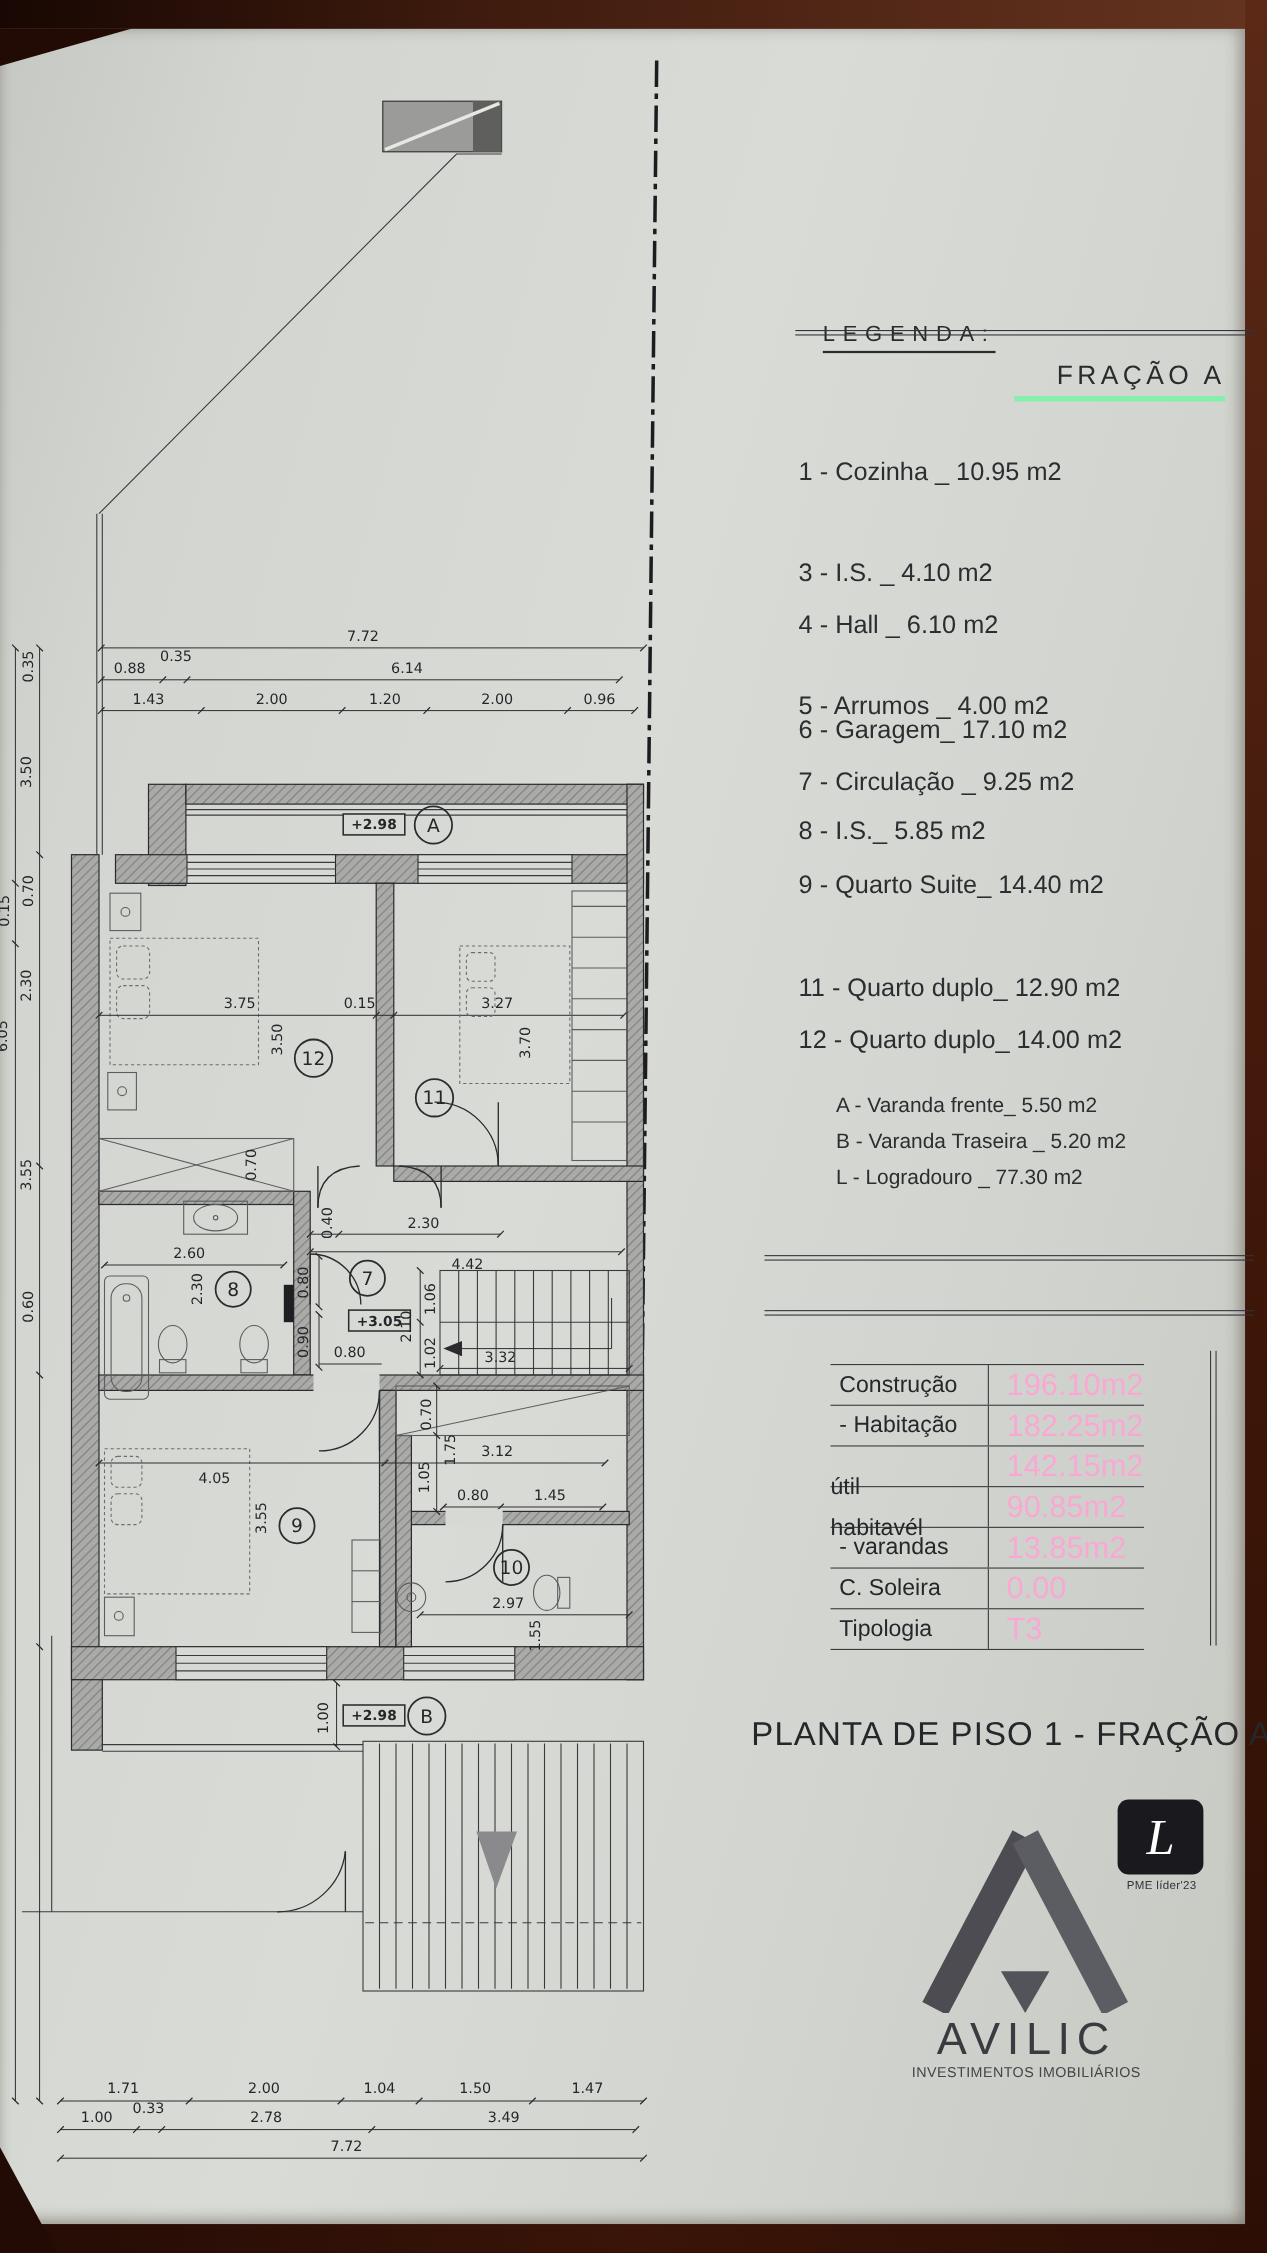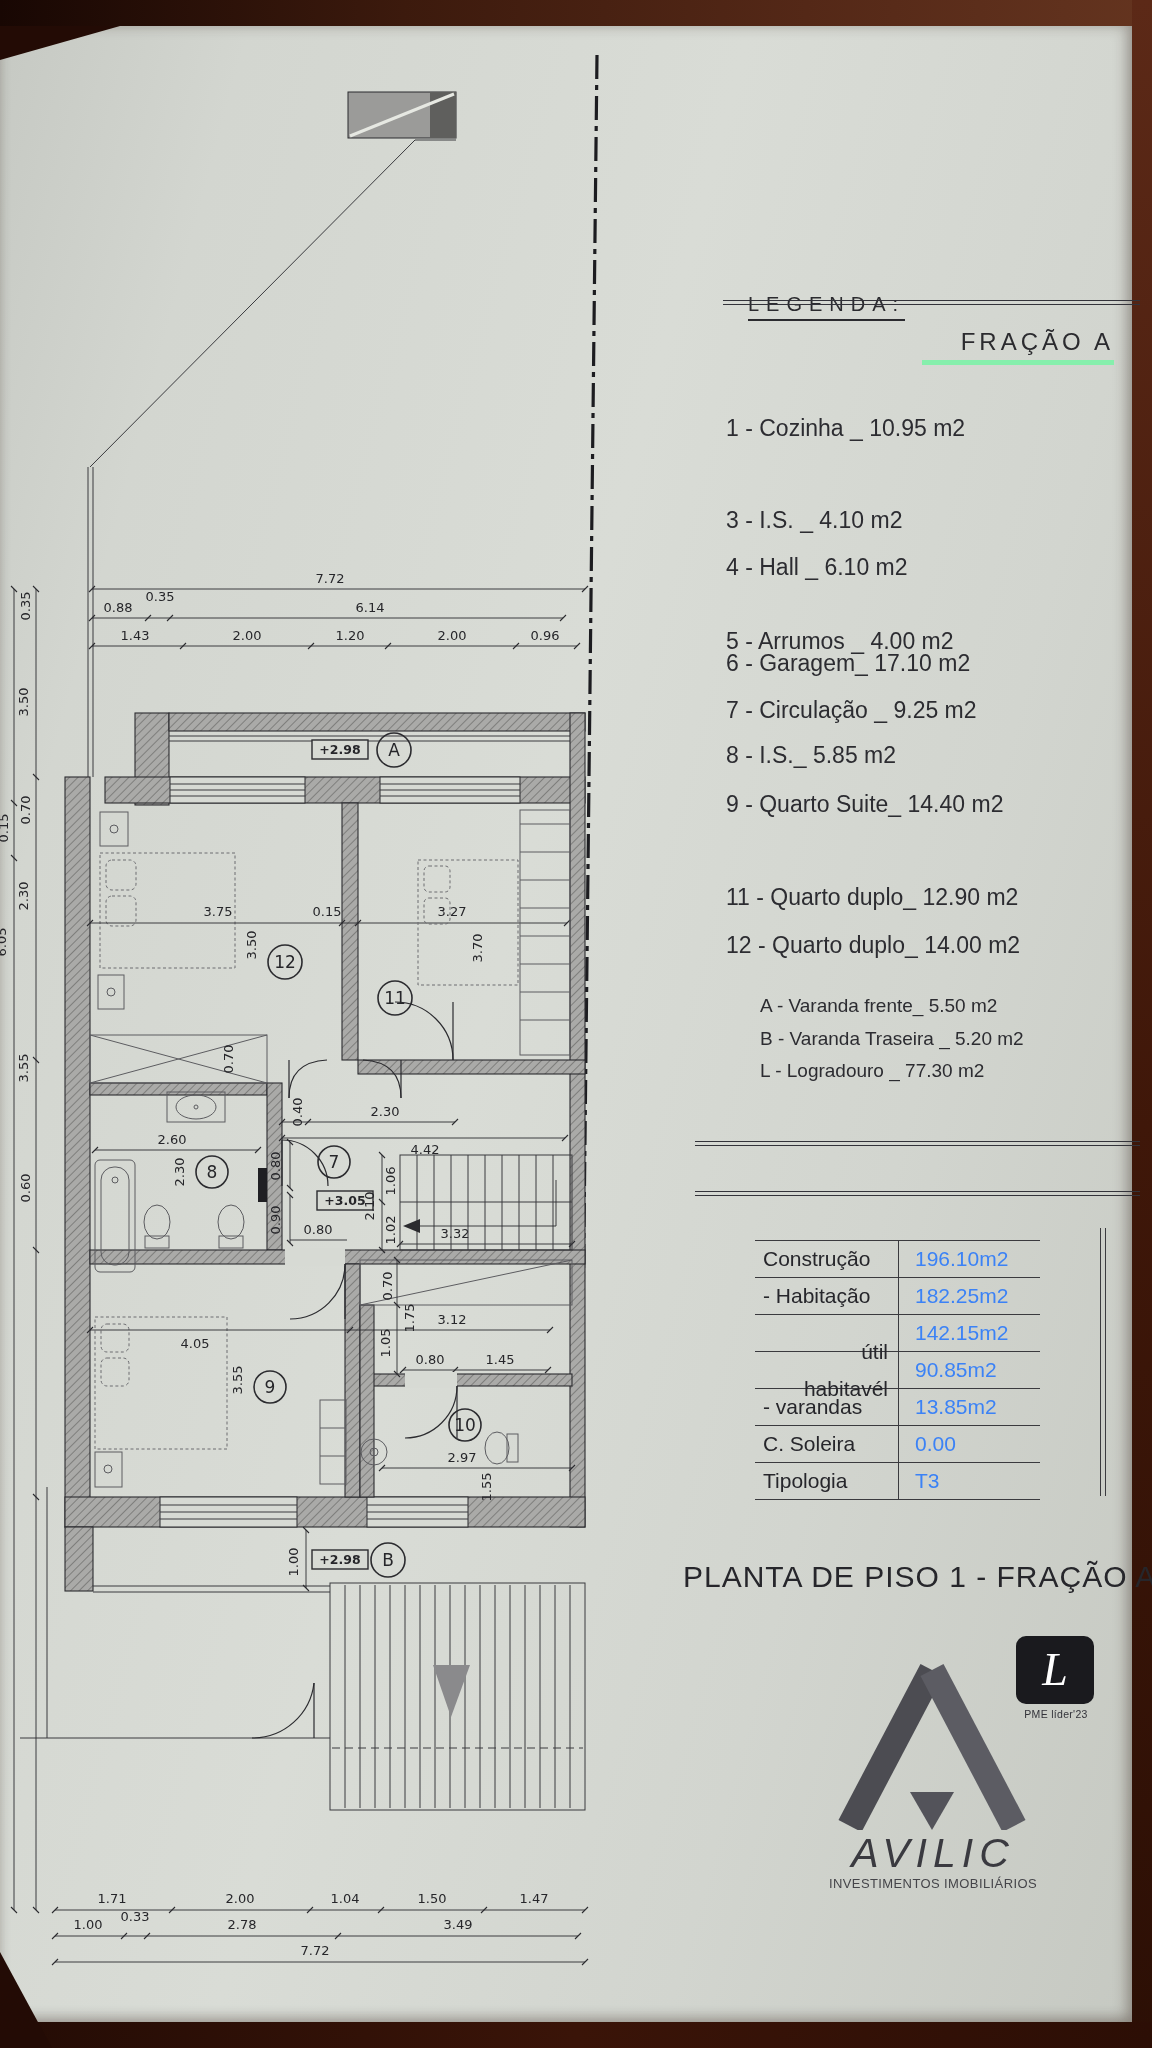--- a/index.html
+++ b/index.html
@@ -25,32 +25,32 @@
   .rule2{position:absolute;height:3px;border-top:1.6px solid #33333a;border-bottom:1.6px solid #33333a;}
   .fraction{position:absolute;left:922px;top:328px;width:192px;text-align:right;font-size:24px;
     letter-spacing:4px;color:#2b2b2f;border-bottom:5px solid #86efac;padding-bottom:4px;}
   .li{position:absolute;left:726px;width:410px;font-size:23px;color:#2c2c31;white-space:nowrap;}
   .lsi{position:absolute;left:760px;width:380px;font-size:19px;color:#2c2c31;white-space:nowrap;}
 
   
   .atable{position:absolute;left:755px;top:1240px;width:285px;border-top:1.6px solid #3a3a3e;}
   .tr{display:flex;height:36px;border-bottom:1.6px solid #3a3a3e;align-items:center;}
   .tl{width:143px;font-size:21px;color:#26262b;padding-left:8px;box-sizing:border-box;}
-  .tl.right{text-align:right;padding-right:10px;padding-left:0;margin-top:38px;}
-  .tv{flex:1;font-size:21px;color:#3b82f6;border-left:1.6px solid #3a3a3e;
+  .tl.right{text-align:left;padding-right:10px;padding-left:0;margin-top:38px;}
+  .tv{flex:1;font-size:28px;color:#f9a8d4;border-left:1.6px solid #3a3a3e;
       padding-left:16px;height:100%;display:flex;align-items:center;}
   .vframe{position:absolute;left:1100px;top:1228px;width:4px;height:268px;
       border-left:1.4px solid #3a3a3e;border-right:1.4px solid #3a3a3e;}
 
   .sheet-title{position:absolute;left:683px;top:1560px;font-size:30px;color:#26262b;
       letter-spacing:1px;white-space:nowrap;}
 
   
   .brand{position:absolute;left:828px;top:1830px;width:210px;text-align:center;
-      font-size:41px;letter-spacing:6px;color:#3a3a40;font-style:italic;}
+      font-size:41px;letter-spacing:6px;color:#3a3a40;}
   .tagline{position:absolute;left:798px;top:1876px;width:270px;text-align:center;
       font-size:13px;letter-spacing:.4px;color:#45454a;}
   .badge{position:absolute;left:1016px;top:1636px;width:78px;height:68px;border-radius:10px;
       background:#1a1a1e;display:flex;align-items:center;justify-content:center;}
   .badge span{color:#fff;font-family:"Liberation Serif",serif;font-style:italic;font-size:46px;line-height:1;}
   .badge-label{position:absolute;left:1004px;top:1708px;width:104px;text-align:center;
       font-size:10.5px;color:#33333a;letter-spacing:.3px;}
 
   
   svg text{font-family:"DejaVu Sans",sans-serif;fill:#26262a;}

